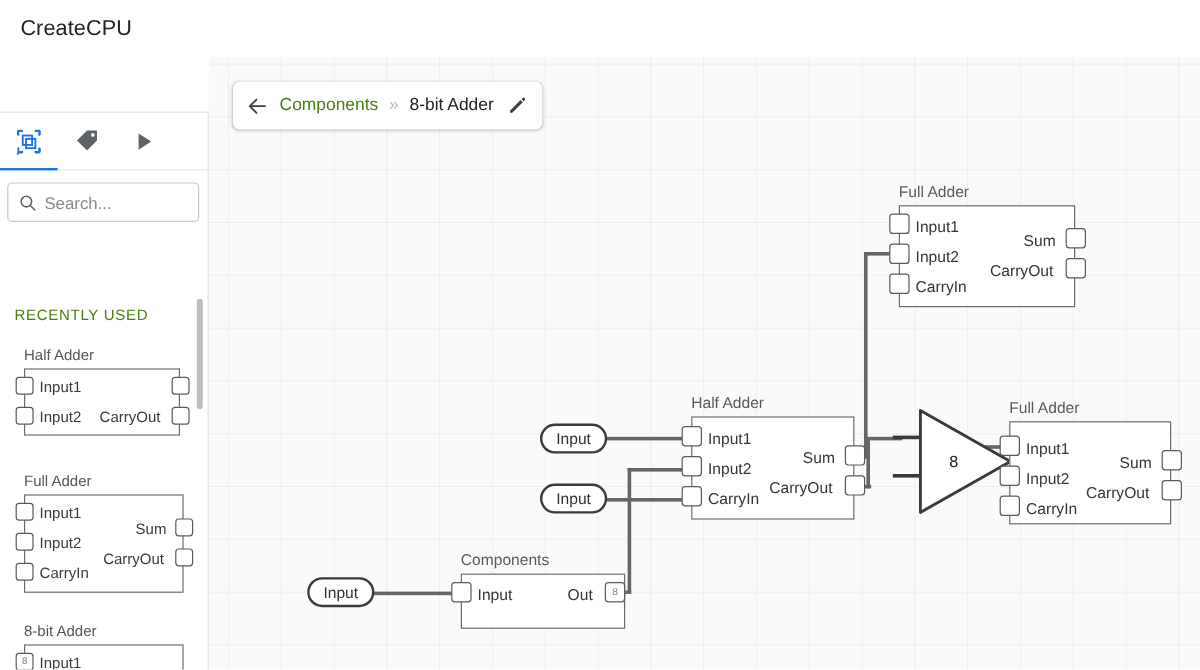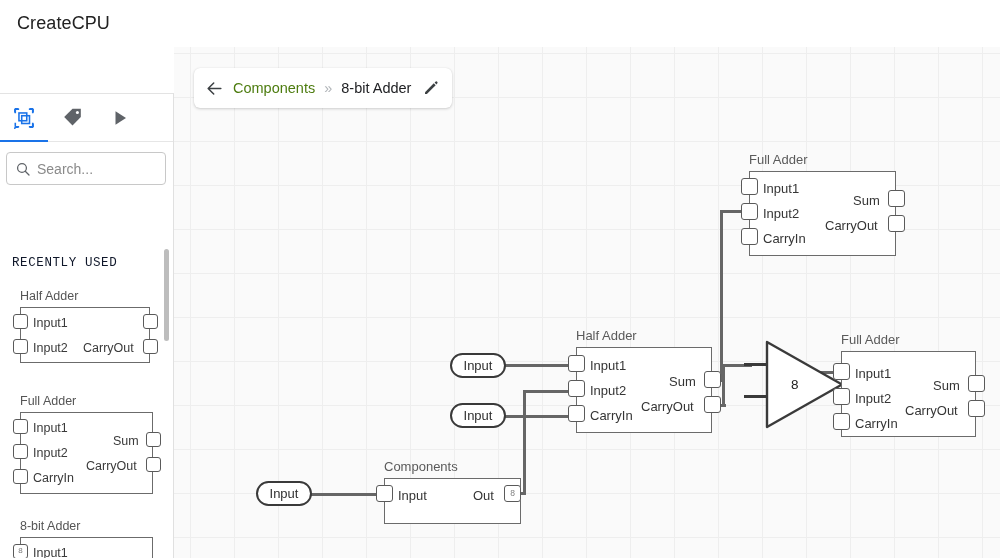--- a/index.html
+++ b/index.html
@@ -54,23 +54,22 @@
   }
   .search-icon { width: 16px; height: 16px; flex: 0 0 16px; margin-right: 6px; }
   .search-input {
     border: none; outline: none; background: transparent;
     font-family: "Liberation Sans", sans-serif; font-size: 14px;
     color: #3c4043; width: 120px;
   }
   .search-input::placeholder { color: #8a8a8a; }
 
   .section-label {
-    position: absolute; left: 12px; font-size: 12.5px; color: #0f172a;
+    position: absolute; left: 12px; font-size: 12.5px; color: #4d7c0f;
     letter-spacing: .6px;
-    font-family: Liberation Mono, monospace;
   }
   #lbl-recent { top: 162px; }
 
   .sb-scrollbar {
     position: absolute; left: 164px; top: 155px; width: 5px; height: 92px;
     background: #bdbdbd; border-radius: 3px; cursor: pointer;
   }
 
   
   .sb-comp { position: absolute; }

